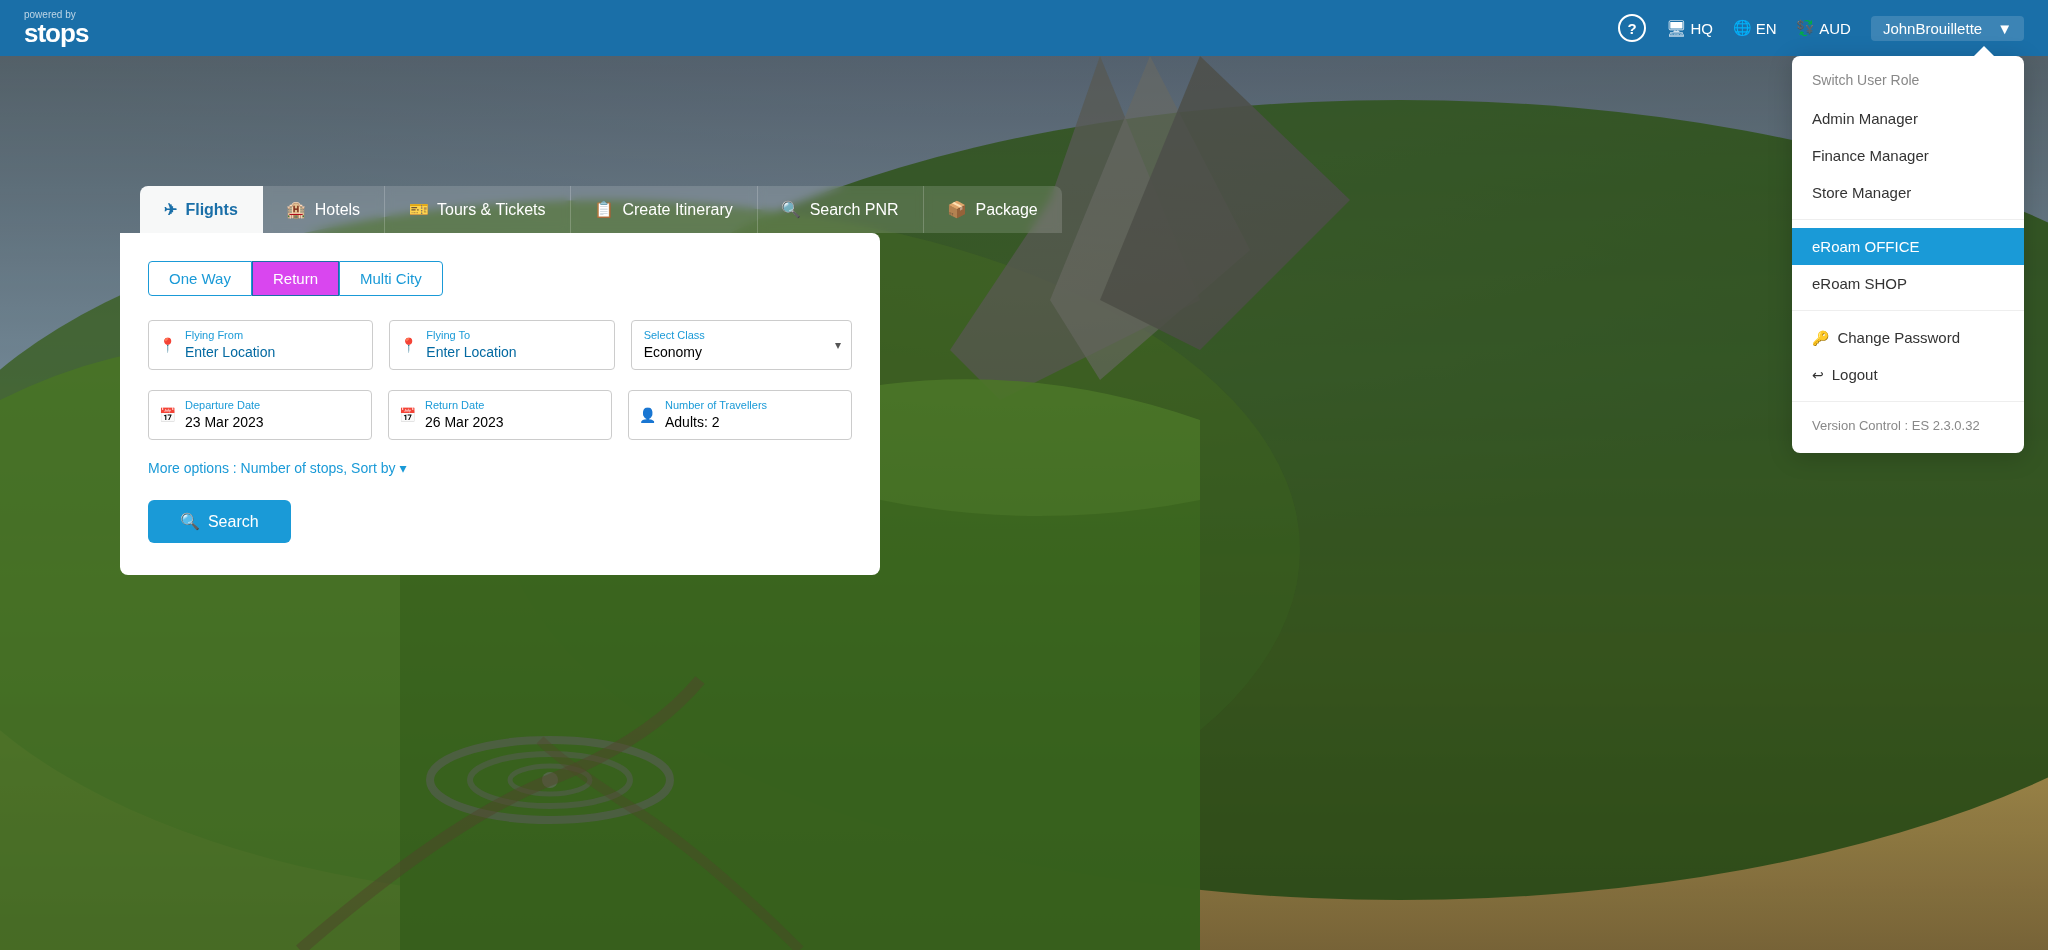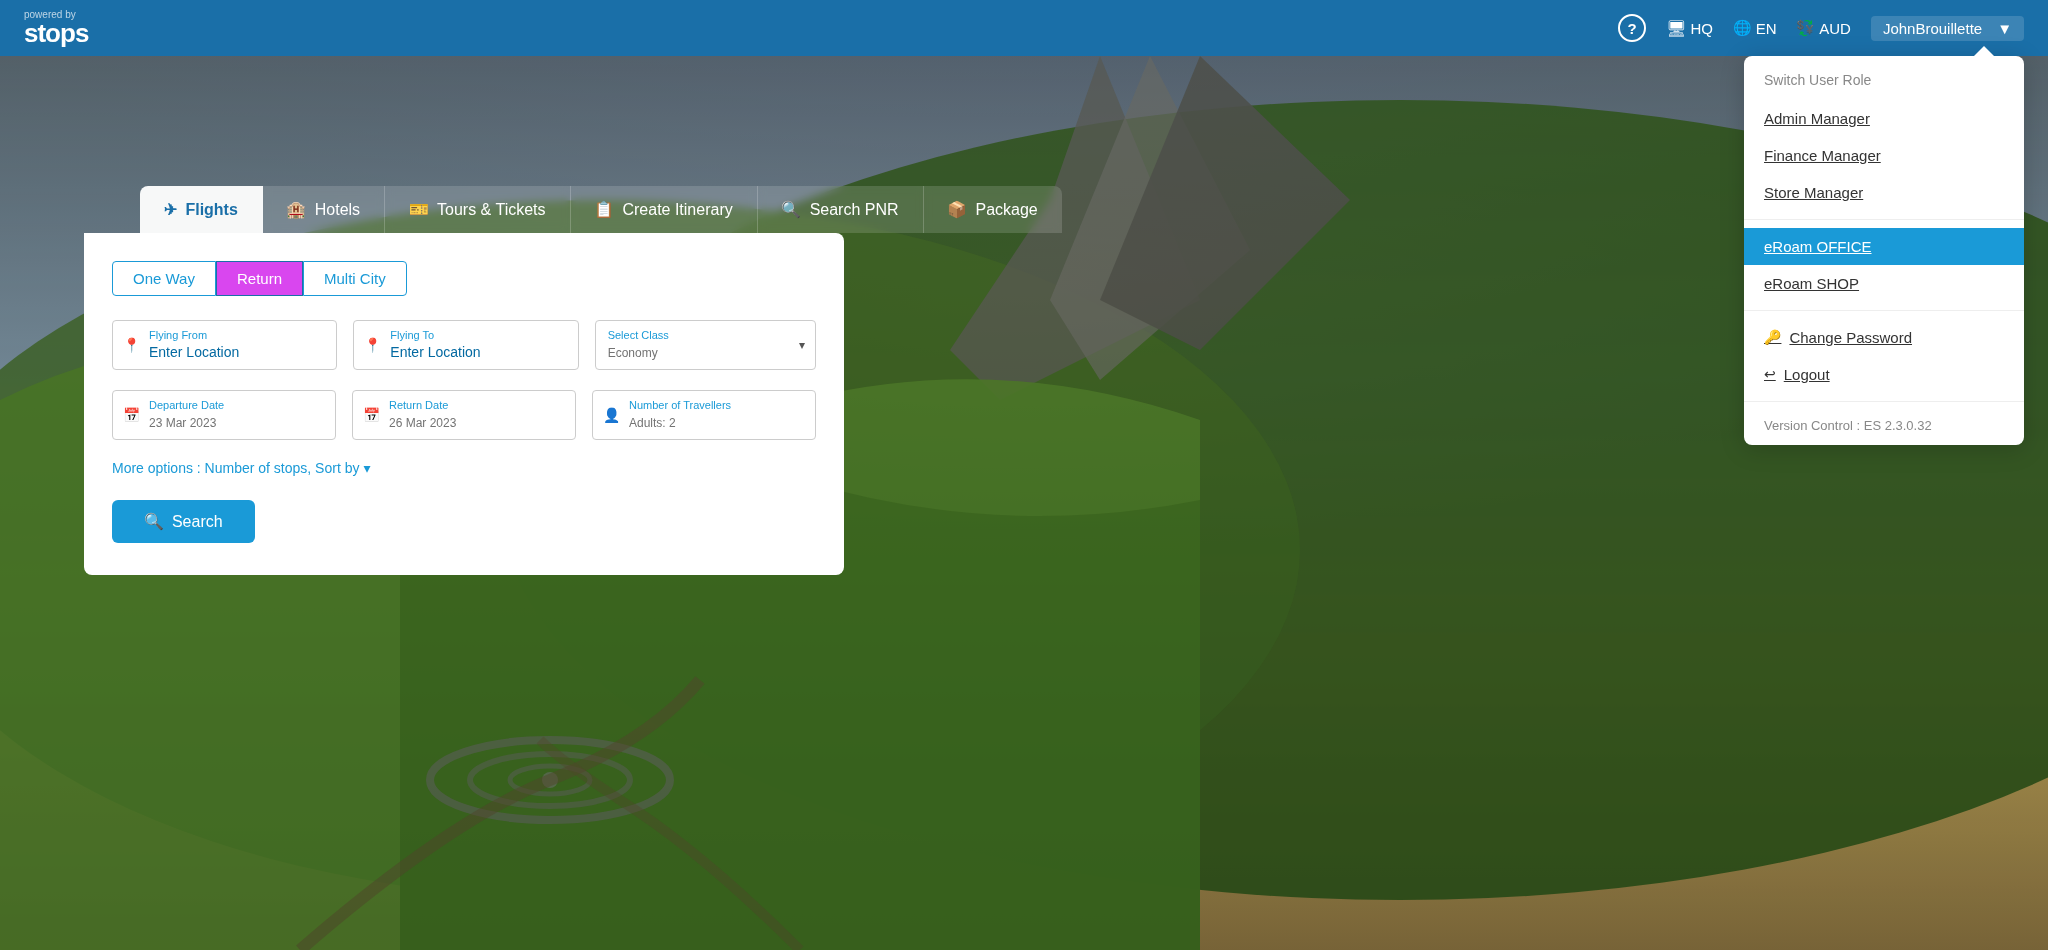--- a/index.html
+++ b/index.html
@@ -68,21 +68,21 @@
     .tab.active {
       background: rgba(255,255,255,0.95);
       color: #1a6fa8; font-weight: bold;
     }
     .tab:first-child { border-radius: 8px 0 0 0; }
     .tab:last-child { border-radius: 0 8px 0 0; border-right: none; }
 
     
     .search-panel {
       position: relative; z-index: 50;
-      margin-left: 84px;
+      margin-left: 120px;
       width: 760px;
       background: white;
       border-radius: 0 8px 8px 8px;
       padding: 28px 28px 32px;
     }
 
     
     .trip-types {
       display: flex; gap: 0; margin-bottom: 24px;
     }
@@ -116,22 +116,22 @@
     .field-group.select-group {
       padding: 8px 32px 8px 12px;
     }
     .field-label {
       font-size: 11px;
       color: #1a9ad7;
       margin-bottom: 2px;
       display: block;
     }
     .field-value {
-      font-size: 12px;
-      color: #737373;
+      font-size: 14px;
+      color: #000000;
     }
     .field-placeholder {
       font-size: 14px;
       color: #0369a1;
     }
     .field-icon {
       position: absolute;
       left: 10px; top: 50%;
       transform: translateY(-50%);
       color: #aaa; font-size: 14px;
@@ -176,41 +176,41 @@
 
     
     .dropdown-menu {
       position: absolute;
       top: 56px;
       right: 24px;
       z-index: 200;
       background: white;
       border-radius: 8px;
       box-shadow: 0 4px 24px rgba(0,0,0,0.18);
-      width: 280px;
-      padding: 8px 0 4px;
+      width: 232px;
+      padding: 8px 0 12px;
     }
     .dropdown-caret {
       position: absolute;
       top: -10px;
       right: 30px;
       width: 0; height: 0;
       border-left: 10px solid transparent;
       border-right: 10px solid transparent;
       border-bottom: 10px solid white;
     }
     .dropdown-title {
       color: #888; font-size: 14px; padding: 8px 20px 12px; font-weight: normal;
     }
     .dropdown-item {
       padding: 10px 20px;
       font-size: 15px;
       color: #333;
       cursor: pointer;
-      display: flex; align-items: flex-start; gap: 8px; text-decoration: underline;
+      display: flex; align-items: flex-end; gap: 8px;
     }
     .dropdown-item.active {
       background: #1a9ad7;
       color: white;
     }
     .dropdown-divider {
       height: 1px; background: #eee; margin: 8px 0;
     }
     .dropdown-item.special {
       color: #333; font-size: 15px;

